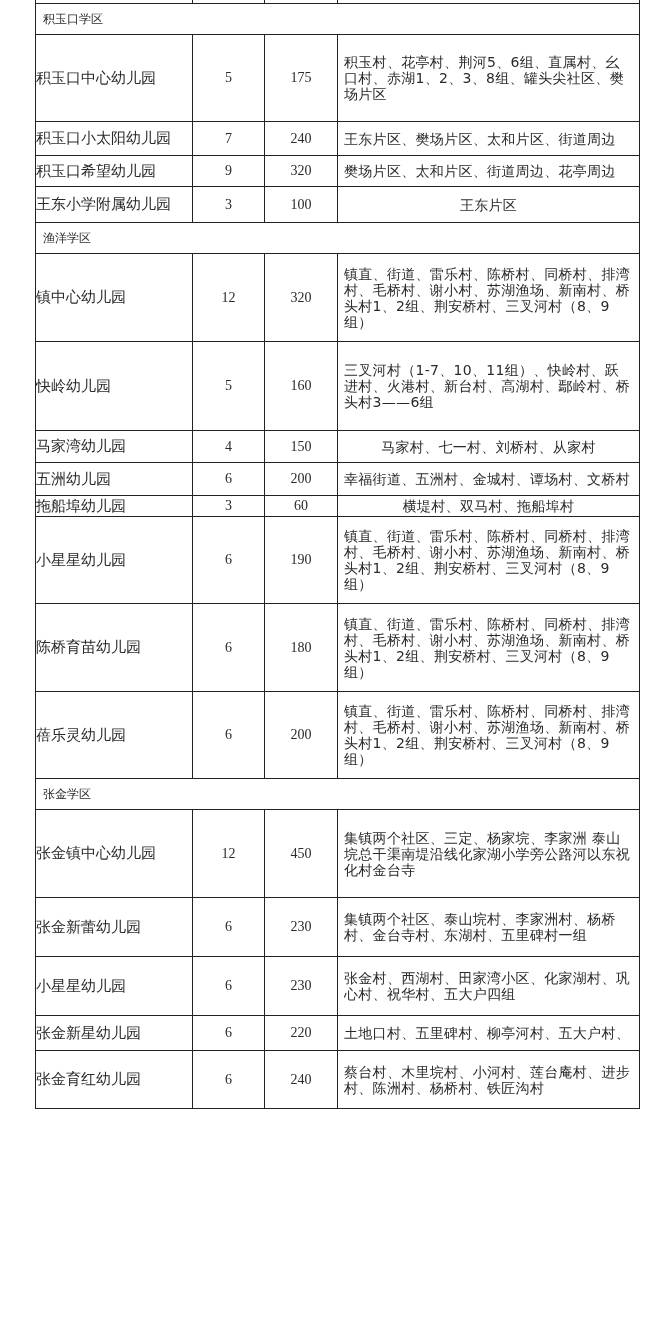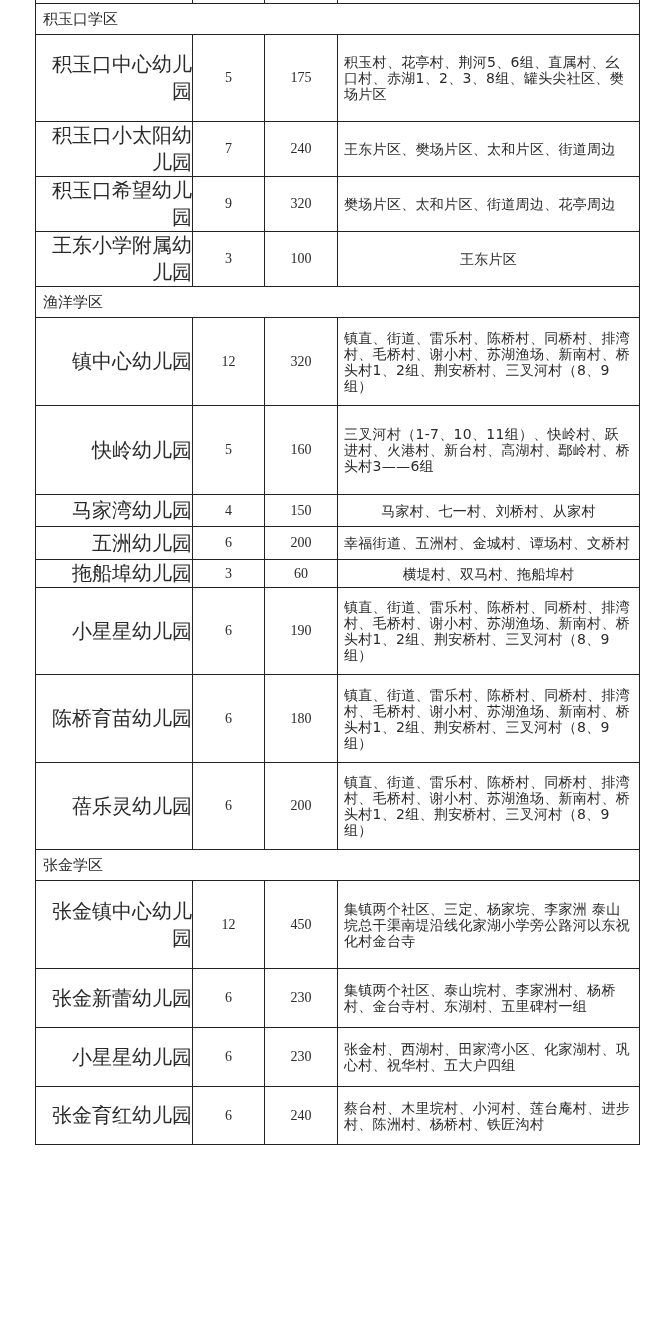--- a/index.html
+++ b/index.html
@@ -1,22 +1,22 @@
 <!DOCTYPE html>
 <html><head>
 <meta charset="utf-8">
 <style>
   html, body { margin:0; padding:0; background:#ffffff; }
   body { width:648px; height:1339px; overflow:hidden; position:relative;
          font-family: "DejaVu Serif", "Liberation Serif", serif; color:#222; }
   table { position:absolute; left:35px; top:-3px; border-collapse:collapse; width:604px; table-layout:fixed; }
   td { border:1.3px solid #222; padding:0; font-size:14px; color:#2a2a2a; }
   col.c1 { width:157px; } col.c2 { width:72px; } col.c3 { width:73px; } col.c4 { width:302px; }
-  .section td { text-align:left; padding-left:7px; font-family:"DejaVu Sans", sans-serif; font-size:15px; height:30px; }
-  .name { text-align:right; font-family:"DejaVu Sans", sans-serif; font-size:20px; }
+  .section td { text-align:left; padding-left:7px; font-family:"DejaVu Sans", sans-serif; font-size:12px; height:30px; }
+  .name { text-align:left; font-family:"DejaVu Sans", sans-serif; font-size:15px; }
   .num { text-align:center; font-family:"Liberation Serif", serif; font-size:14px; }
   .area { text-align:left; padding:2px 6px 2px 6px; font-family:"DejaVu Sans", sans-serif; font-size:14px; line-height:16px; letter-spacing:0.3px; }
   .area.center { text-align:center; }
   .top td { height:5px; }
 </style>
 </head>
 <body>
 
 <table>
   <colgroup>
@@ -124,20 +124,26 @@
         <td class="num">6</td>
         <td class="num">230</td>
         <td class="area">集镇两个社区、泰山垸村、李家洲村、杨桥村、金台寺村、东湖村、五里碑村一组</td>
       </tr>
       <tr style="height: 59px;">
         <td class="name">小星星幼儿园</td>
         <td class="num">6</td>
         <td class="num">230</td>
         <td class="area">张金村、西湖村、田家湾小区、化家湖村、巩心村、祝华村、五大户四组</td>
       </tr>
+      <tr style="height: 35px;">
+        <td class="name">张金新星幼儿园</td>
+        <td class="num">6</td>
+        <td class="num">220</td>
+        <td class="area">土地口村、五里碑村、柳亭河村、五大户村、</td>
+      </tr>
       <tr style="height: 58px;">
         <td class="name">张金育红幼儿园</td>
         <td class="num">6</td>
         <td class="num">240</td>
         <td class="area">蔡台村、木里垸村、小河村、莲台庵村、进步村、陈洲村、杨桥村、铁匠沟村</td>
       </tr>
     </tbody>
 </table>
 
 </body></html>

